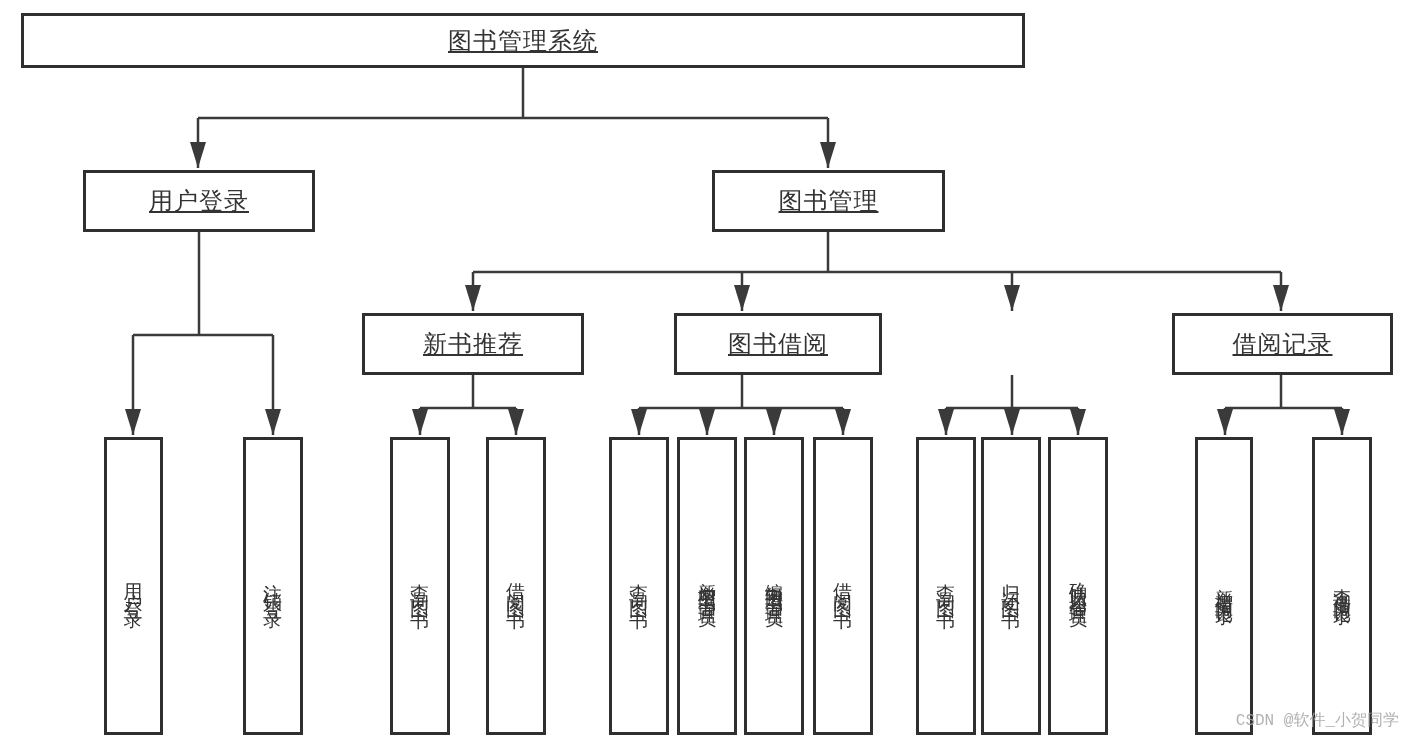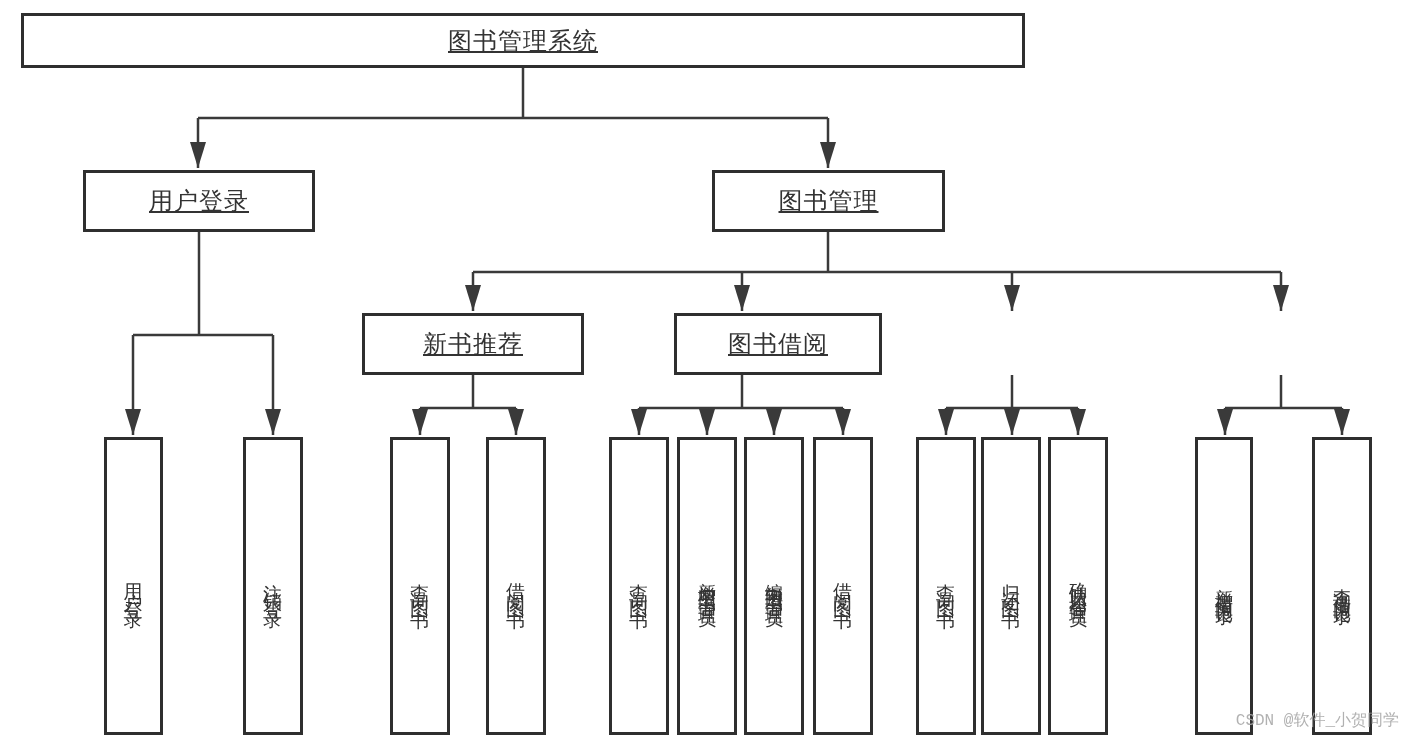--- a/index.html
+++ b/index.html
@@ -132,20 +132,23 @@
   <div class="node h" style="left:362px; top:313px; width:222px; height:62px;">
     <span>新书推荐</span>
   </div>
 
   <div class="node h" style="left:712px; top:170px; width:233px; height:62px;">
     <span>图书管理</span>
   </div>
   <div class="node h" style="left:630px; top:313px; width:208px; height:62px;margin-left:44px;">
     <span>图书借阅</span>
   </div>
+  <div class="node h" style="left:1172px; top:313px; width:221px; height:62px;">
+    <span>借阅记录</span>
+  </div>
 
   <div class="node leaf" style="left:104px; width:59px;">
     <span class="vtext">用户登录</span>
   </div>
   <div class="node leaf" style="left:243px;">
     <span class="vtext">注销登录</span>
   </div>
 
   <div class="node leaf" style="left:390px;">
     <span class="vtext">查询图书</span>

